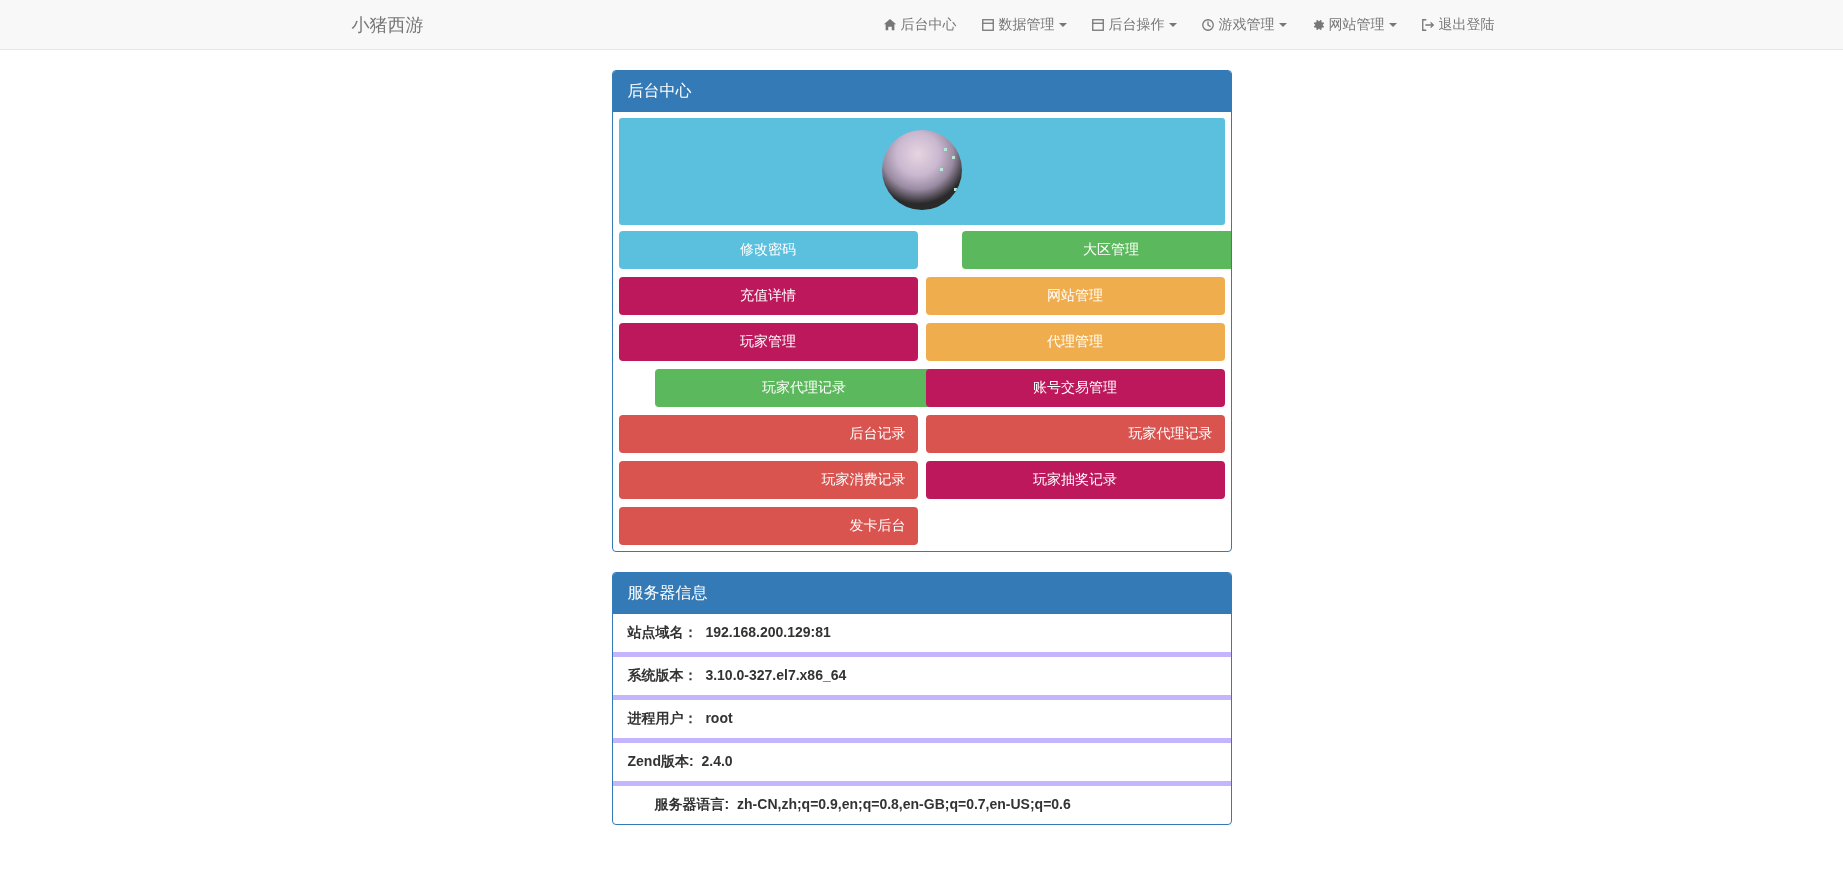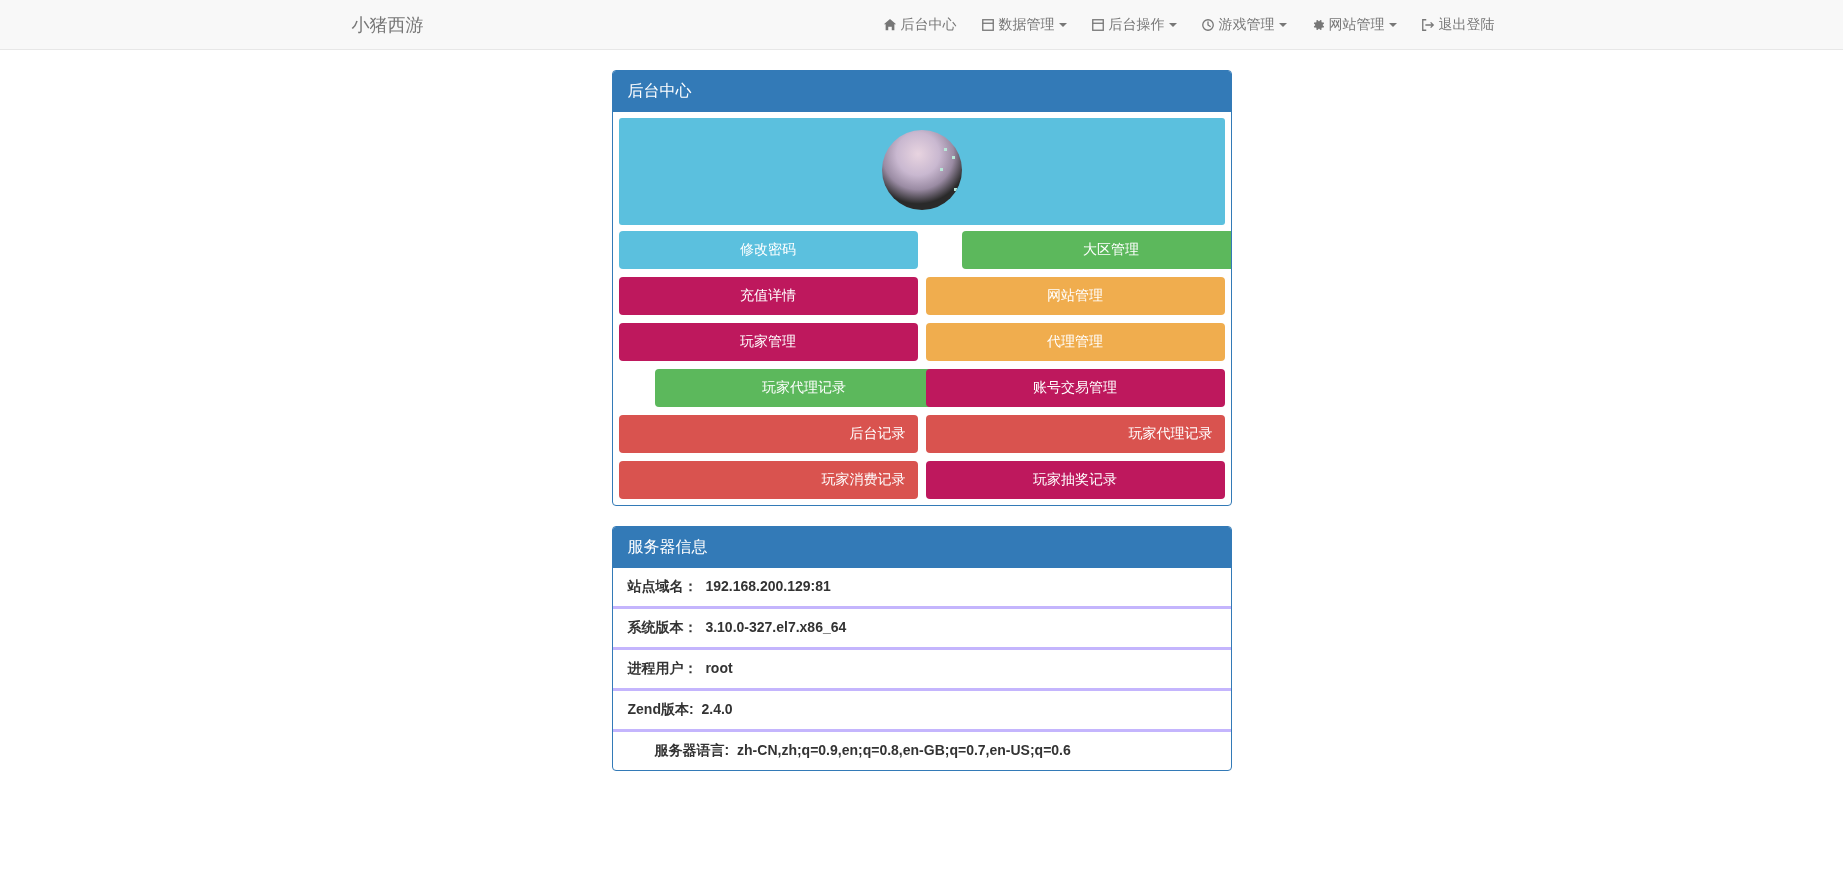--- a/index.html
+++ b/index.html
@@ -116,21 +116,21 @@
 .btn-info { background: #5bc0de; }
 .btn-success { background: #5cb85c; margin-left: 36px; }
 .btn-primary { background: #be185d; }
 .btn-warning { background: #f0ad4e; }
 .btn-danger { background: #d9534f; text-align: right; }
 .list-group {
   list-style: none;
 }
 .list-group-item {
   padding: 10px 15px;
-  border-bottom: 3px solid #c4b5fd;
+  border-bottom: 5px solid #c4b5fd;
   font-size: 14px;
 }
 .list-group-item:last-child { border-bottom: none; padding-left: 42px; }
 .list-label { font-weight: bold; }
 .list-value { font-weight: bold; margin-left: 4px; }
 svg { display: inline-block; vertical-align: middle; }
 </style>
 </head>
 <body>
 
@@ -211,20 +211,21 @@
         <button class="btn btn-primary">充值详情</button>
         <button class="btn btn-warning">网站管理</button>
         <button class="btn btn-primary">玩家管理</button>
         <button class="btn btn-warning">代理管理</button>
         <button class="btn btn-success">玩家代理记录</button>
         <button class="btn btn-primary">账号交易管理</button>
         <button class="btn btn-danger">后台记录</button>
         <button class="btn btn-danger">玩家代理记录</button>
         <button class="btn btn-danger">玩家消费记录</button>
         <button class="btn btn-primary">玩家抽奖记录</button>
+        <button class="btn btn-danger btn-full">发卡后台</button>
       </div>
     </div>
   </div>
 
   <div class="panel">
     <div class="panel-heading">服务器信息</div>
     <ul class="list-group">
       <li class="list-group-item">
         <span class="list-label">站点域名：</span>
         <span class="list-value">192.168.200.129:81</span>

